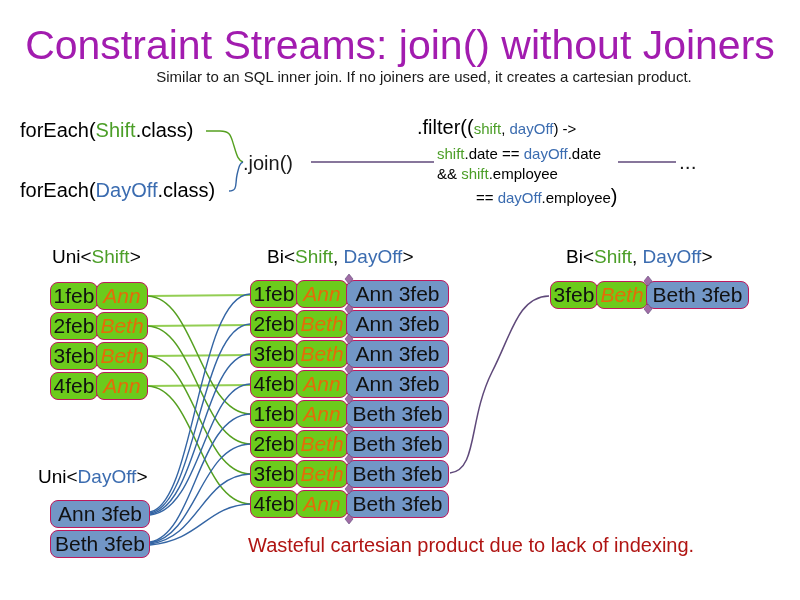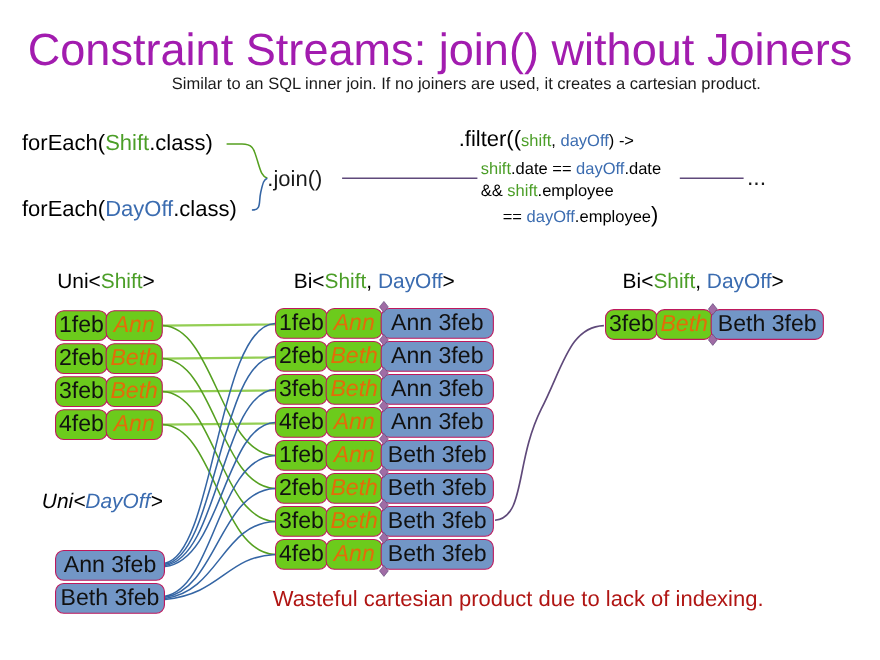--- a/index.html
+++ b/index.html
@@ -90,29 +90,29 @@
 <div class="abs subtitle">Similar to an SQL inner join. If no joiners are used, it creates a cartesian product.</div>
 
 <div class="abs code" style="left:20px;top:119px;"><span class="c-k">forEach(</span><span class="c-g">Shift</span><span class="c-k">.class)</span></div>
 <div class="abs code" style="left:20px;top:179px;"><span class="c-k">forEach(</span><span class="c-b">DayOff</span><span class="c-k">.class)</span></div>
 <div class="abs code" style="left:243px;top:152px;">.join()</div>
 
 <div>
   <div class="abs filter-line" style="left:417px;top:116px;"><span class="c-k big">.filter((</span><span class="c-g">shift</span><span class="c-k">, </span><span class="c-b">dayOff</span><span class="c-k">) -&gt;</span></div>
   <div class="abs filter-line" style="left:437px;top:145px;"><span class="c-g">shift</span><span class="c-k">.date == </span><span class="c-b">dayOff</span><span class="c-k">.date</span></div>
   <div class="abs filter-line" style="left:437px;top:165px;"><span class="c-k">&amp;&amp; </span><span class="c-g">shift</span><span class="c-k">.employee</span></div>
-  <div class="abs filter-line" style="left:457px;top:185px;"><span class="c-k">== </span><span class="c-b">dayOff</span><span class="c-k">.employee</span><span class="c-k big">)</span></div>
+  <div class="abs filter-line" style="left:476px;top:185px;"><span class="c-k">== </span><span class="c-b">dayOff</span><span class="c-k">.employee</span><span class="c-k big">)</span></div>
 </div>
 
 <div class="abs ellipsis" style="left:679px;top:150px;">...</div>
 
 <div class="abs stream-label" style="left:52px;top:246px;"><span class="c-k">Uni&lt;</span><span class="c-g">Shift</span><span class="c-k">&gt;</span></div>
 <div class="abs stream-label" style="left:267px;top:246px;"><span class="c-k">Bi&lt;</span><span class="c-g">Shift</span><span class="c-k">, </span><span class="c-b">DayOff</span><span class="c-k">&gt;</span></div>
 <div class="abs stream-label" style="left:566px;top:246px;"><span class="c-k">Bi&lt;</span><span class="c-g">Shift</span><span class="c-k">, </span><span class="c-b">DayOff</span><span class="c-k">&gt;</span></div>
-<div class="abs stream-label" style="left:38px;top:446px;font-style:italic;"><span class="c-k">Uni&lt;</span><span class="c-b">DayOff</span><span class="c-k">&gt;</span></div>
+<div class="abs stream-label" style="left:38px;top:466px;"><span class="c-k">Uni&lt;</span><span class="c-b">DayOff</span><span class="c-k">&gt;</span></div>
 
 <div class="abs tbl" style="left:50px;top:282px;">
   <div class="row">
     <div class="cell green date">1feb</div>
     <div class="cell green name">Ann</div>
   </div>
   <div class="row">
     <div class="cell green date">2feb</div>
     <div class="cell green name">Beth</div>
   </div>

